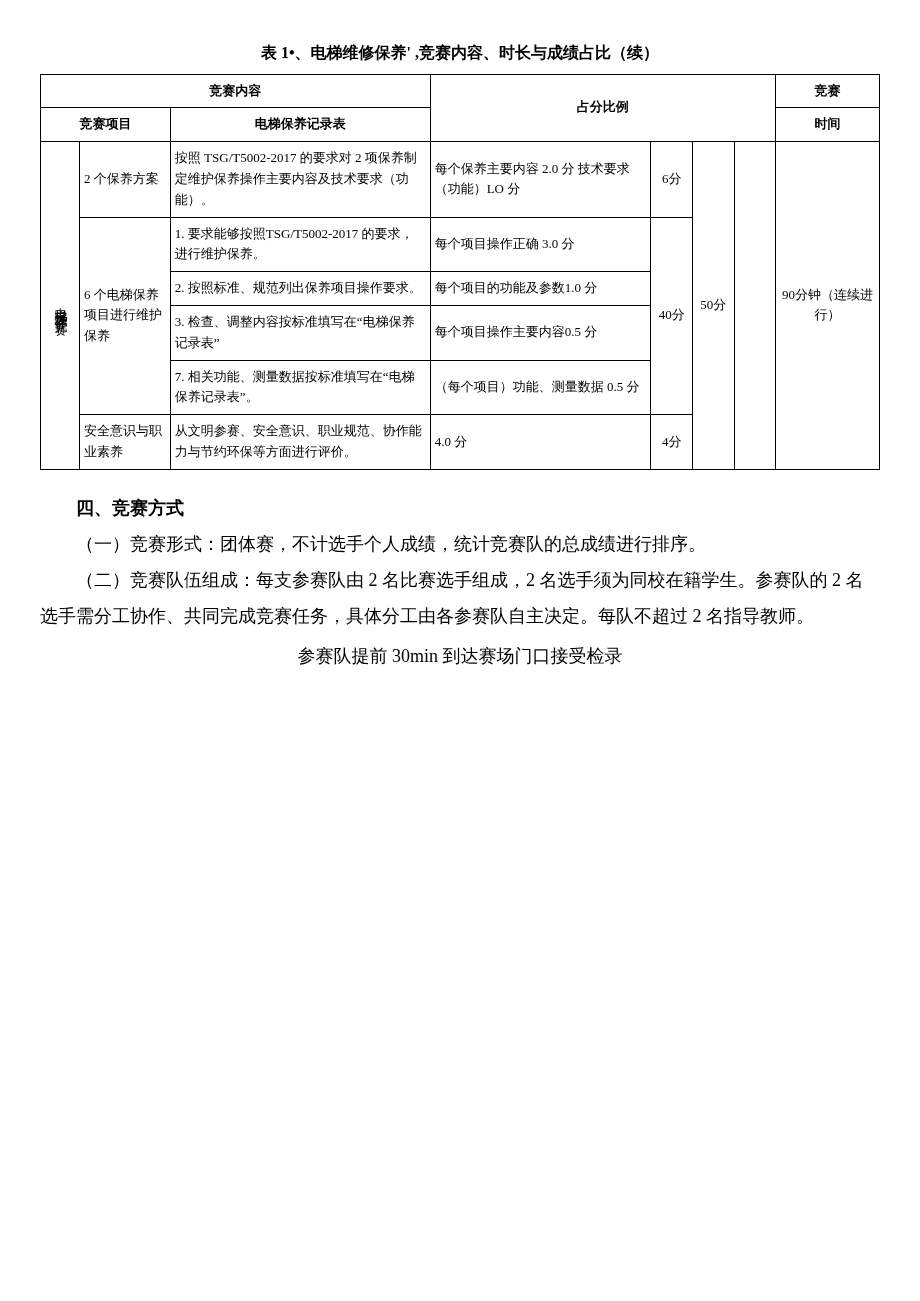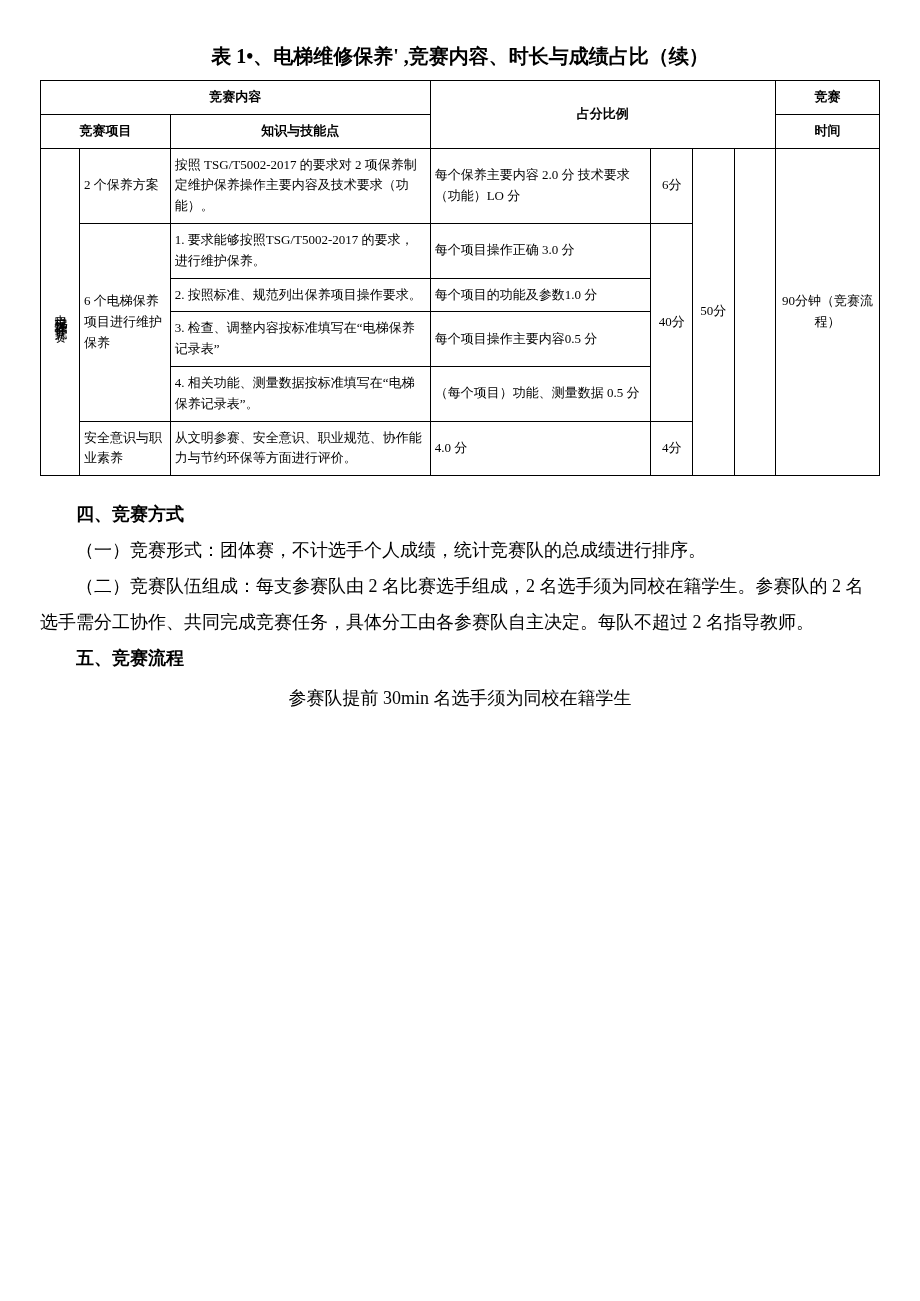--- a/index.html
+++ b/index.html
@@ -12,21 +12,21 @@
       color: #000;
     }
     .page {
       max-width: 840px;
       margin: 0 auto;
     }
     .table-title {
       text-align: center;
       font-weight: bold;
       margin-bottom: 8px;
-      font-size: 20px;
+      font-size: 16px;
     }
     table {
       border-collapse: collapse;
       width: 100%;
       table-layout: fixed;
     }
     td, th {
       border: 1px solid #000;
       padding: 6px 4px;
       vertical-align: middle;
@@ -87,61 +87,60 @@
       <col style="width:80px">
     </colgroup>
     <tbody>
         <tr>
       <th colspan="3">竞赛内容</th>
       <th colspan="4" rowspan="2">占分比例</th>
       <th>竞赛</th>
     </tr>
     <tr>
       <th colspan="2">竞赛项目</th>
-      <th>知识与技能点</th>
+      <th>电梯保养记录表</th>
       <th>时间</th>
     </tr>
     <tr>
       <td rowspan="6" class="vert">电梯保养操作竞赛</td>
       <td>2 个保养方案</td>
       <td>按照 TSG/T5002-2017 的要求对 2 项保养制定维护保养操作主要内容及技术要求（功能）。</td>
       <td>每个保养主要内容 2.0 分  技术要求（功能）LO 分</td>
       <td class="center">6分</td>
       <td rowspan="6" class="center">50分</td>
       <td rowspan="6"></td>
-      <td rowspan="6" class="center">90分钟（竞赛流程）</td>
+      <td rowspan="6" class="center">90分钟（连续进行）</td>
     </tr>
     <tr>
       <td rowspan="4">6 个电梯保养项目进行维护保养</td>
       <td>1. 要求能够按照TSG/T5002-2017 的要求，进行维护保养。</td>
       <td>每个项目操作正确 3.0 分</td>
       <td rowspan="4" class="center">40分</td>
     </tr>
     <tr>
       <td>2. 按照标准、规范列出保养项目操作要求。</td>
       <td>每个项目的功能及参数1.0 分</td>
     </tr>
     <tr>
       <td>3. 检查、调整内容按标准填写在“电梯保养记录表”</td>
       <td>每个项目操作主要内容0.5 分</td>
     </tr>
     <tr>
-      <td>4. 相关功能、测量数据按标准填写在“电梯保养记录表”。</td>
+      <td>7. 相关功能、测量数据按标准填写在“电梯保养记录表”。</td>
       <td>（每个项目）功能、测量数据 0.5 分</td>
     </tr>
     <tr>
       <td>安全意识与职业素养</td>
       <td>从文明参赛、安全意识、职业规范、协作能力与节约环保等方面进行评价。</td>
       <td>4.0 分</td>
       <td class="center">4分</td>
     </tr>
   </tbody>
     </table>
 
   <div class="body-text">
     <p class="hdr">四、竞赛方式</p>
     <p class="sub">（一）竞赛形式：团体赛，不计选手个人成绩，统计竞赛队的总成绩进行排序。</p>
     <p class="sub">（二）竞赛队伍组成：每支参赛队由 2 名比赛选手组成，2 名选手须为同校在籍学生。参赛队的 2 名选手需分工协作、共同完成竞赛任务，具体分工由各参赛队自主决定。每队不超过 2 名指导教师。</p>
-    <p class="hdr">五、竞赛流程</p>
-    <p class="centerp">参赛队提前 30min 名选手须为同校在籍学生</p>
+    <p class="centerp">参赛队提前 30min 到达赛场门口接受检录</p>
   </div>
 
 </div>
 
 </body></html>

